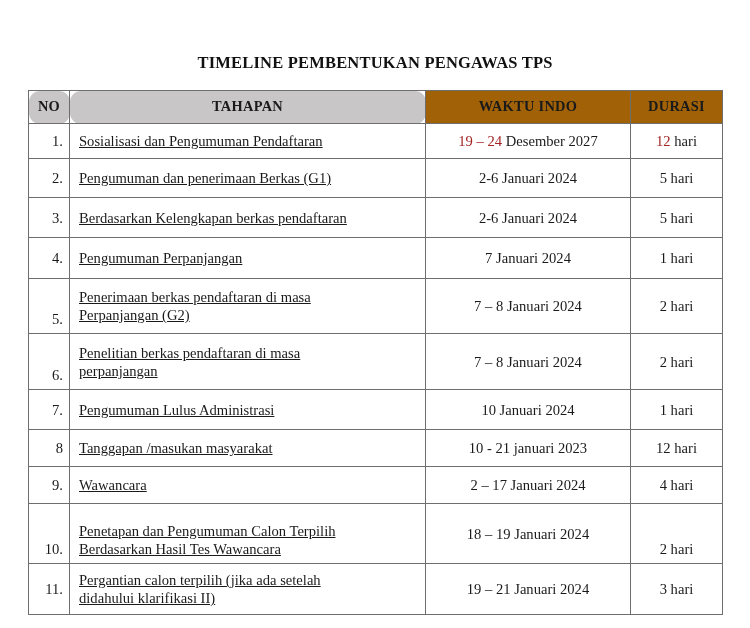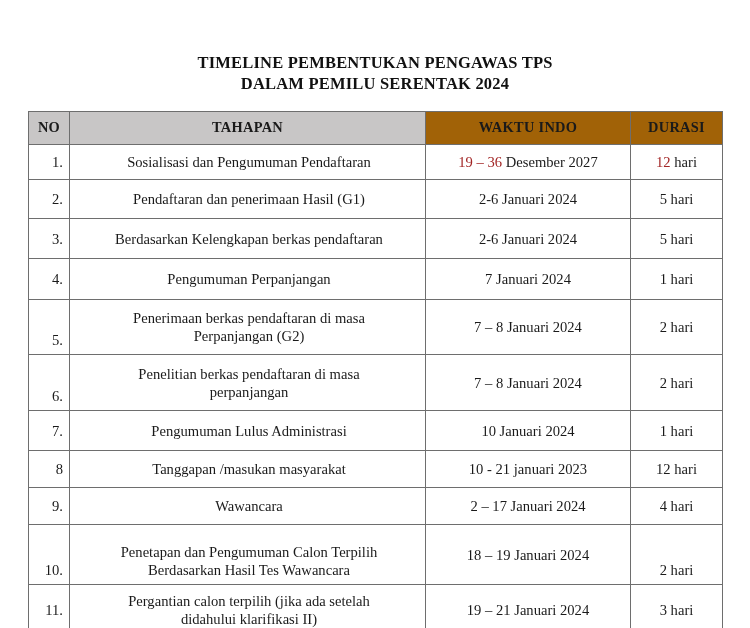--- a/index.html
+++ b/index.html
@@ -59,31 +59,32 @@
     vertical-align: middle;
   }
   table.timeline thead th {
     font-weight: bold;
     text-align: center;
     font-size: 14.4px;
     letter-spacing: 0.3px;
     height: 26px;
     padding: 3px 2px;
   }
-  th.h-light { background: #c8c6c6; }
+  th.h-light { background: #c8c6c6; border-radius: 11px; }
   th.h-dark  { background: #a16207; }
 
   td.cell-no {
     text-align: right;
     padding: 3px 6px 3px 2px;
     white-space: nowrap;
   }
   td.cell-tahapan {
-    text-align: center;
+    text-align: left;
     padding: 4px 6px 4px 9px;
+    text-decoration: underline;
   }
   td.cell-waktu {
     text-align: center;
     padding: 3px 4px;
     white-space: nowrap;
   }
   td.cell-durasi {
     text-align: center;
     padding: 3px 4px;
     white-space: nowrap;
@@ -106,21 +107,20 @@
   tr.r-10 td { height: 50px; }
   tr.r-11 td { height: 42px; }
 </style>
 </head>
 <body>
 
 <div class="page">
 
   <div class="title-block">
     <span class="title-line">TIMELINE PEMBENTUKAN PENGAWAS TPS</span>
-    <span class="title-line">DALAM PEMILU SERENTAK 2024</span>
   </div>
 
   <div class="table-wrap">
     <table class="timeline">
       <colgroup>
         <col class="c-no">
           <col class="c-tah">
           <col class="c-wak">
           <col class="c-dur">
       </colgroup>
@@ -130,27 +130,27 @@
           <th class="h-light">TAHAPAN</th>
           <th class="h-dark">WAKTU INDO</th>
           <th class="h-dark">DURASI</th>
         </tr>
       </thead>
       <tbody>
 
         <tr class="r-1">
           <td class="cell-no">1.</td>
           <td class="cell-tahapan nowrap-lines">Sosialisasi dan Pengumuman Pendaftaran</td>
-          <td class="cell-waktu"><span class="red-text">19 – 36</span><span> Desember 2027</span></td>
+          <td class="cell-waktu"><span class="red-text">19 – 24</span><span> Desember 2027</span></td>
           <td class="cell-durasi"><span class="red-text">12</span><span> hari</span></td>
         </tr>
 
         <tr class="r-2">
           <td class="cell-no">2.</td>
-          <td class="cell-tahapan nowrap-lines">Pendaftaran dan penerimaan Hasil (G1)</td>
+          <td class="cell-tahapan nowrap-lines">Pengumuman dan penerimaan Berkas (G1)</td>
           <td class="cell-waktu">2-6 Januari 2024</td>
           <td class="cell-durasi">5 hari</td>
         </tr>
 
         <tr class="r-3">
           <td class="cell-no">3.</td>
           <td class="cell-tahapan nowrap-lines">Berdasarkan Kelengkapan berkas pendaftaran</td>
           <td class="cell-waktu">2-6 Januari 2024</td>
           <td class="cell-durasi">5 hari</td>
         </tr>

